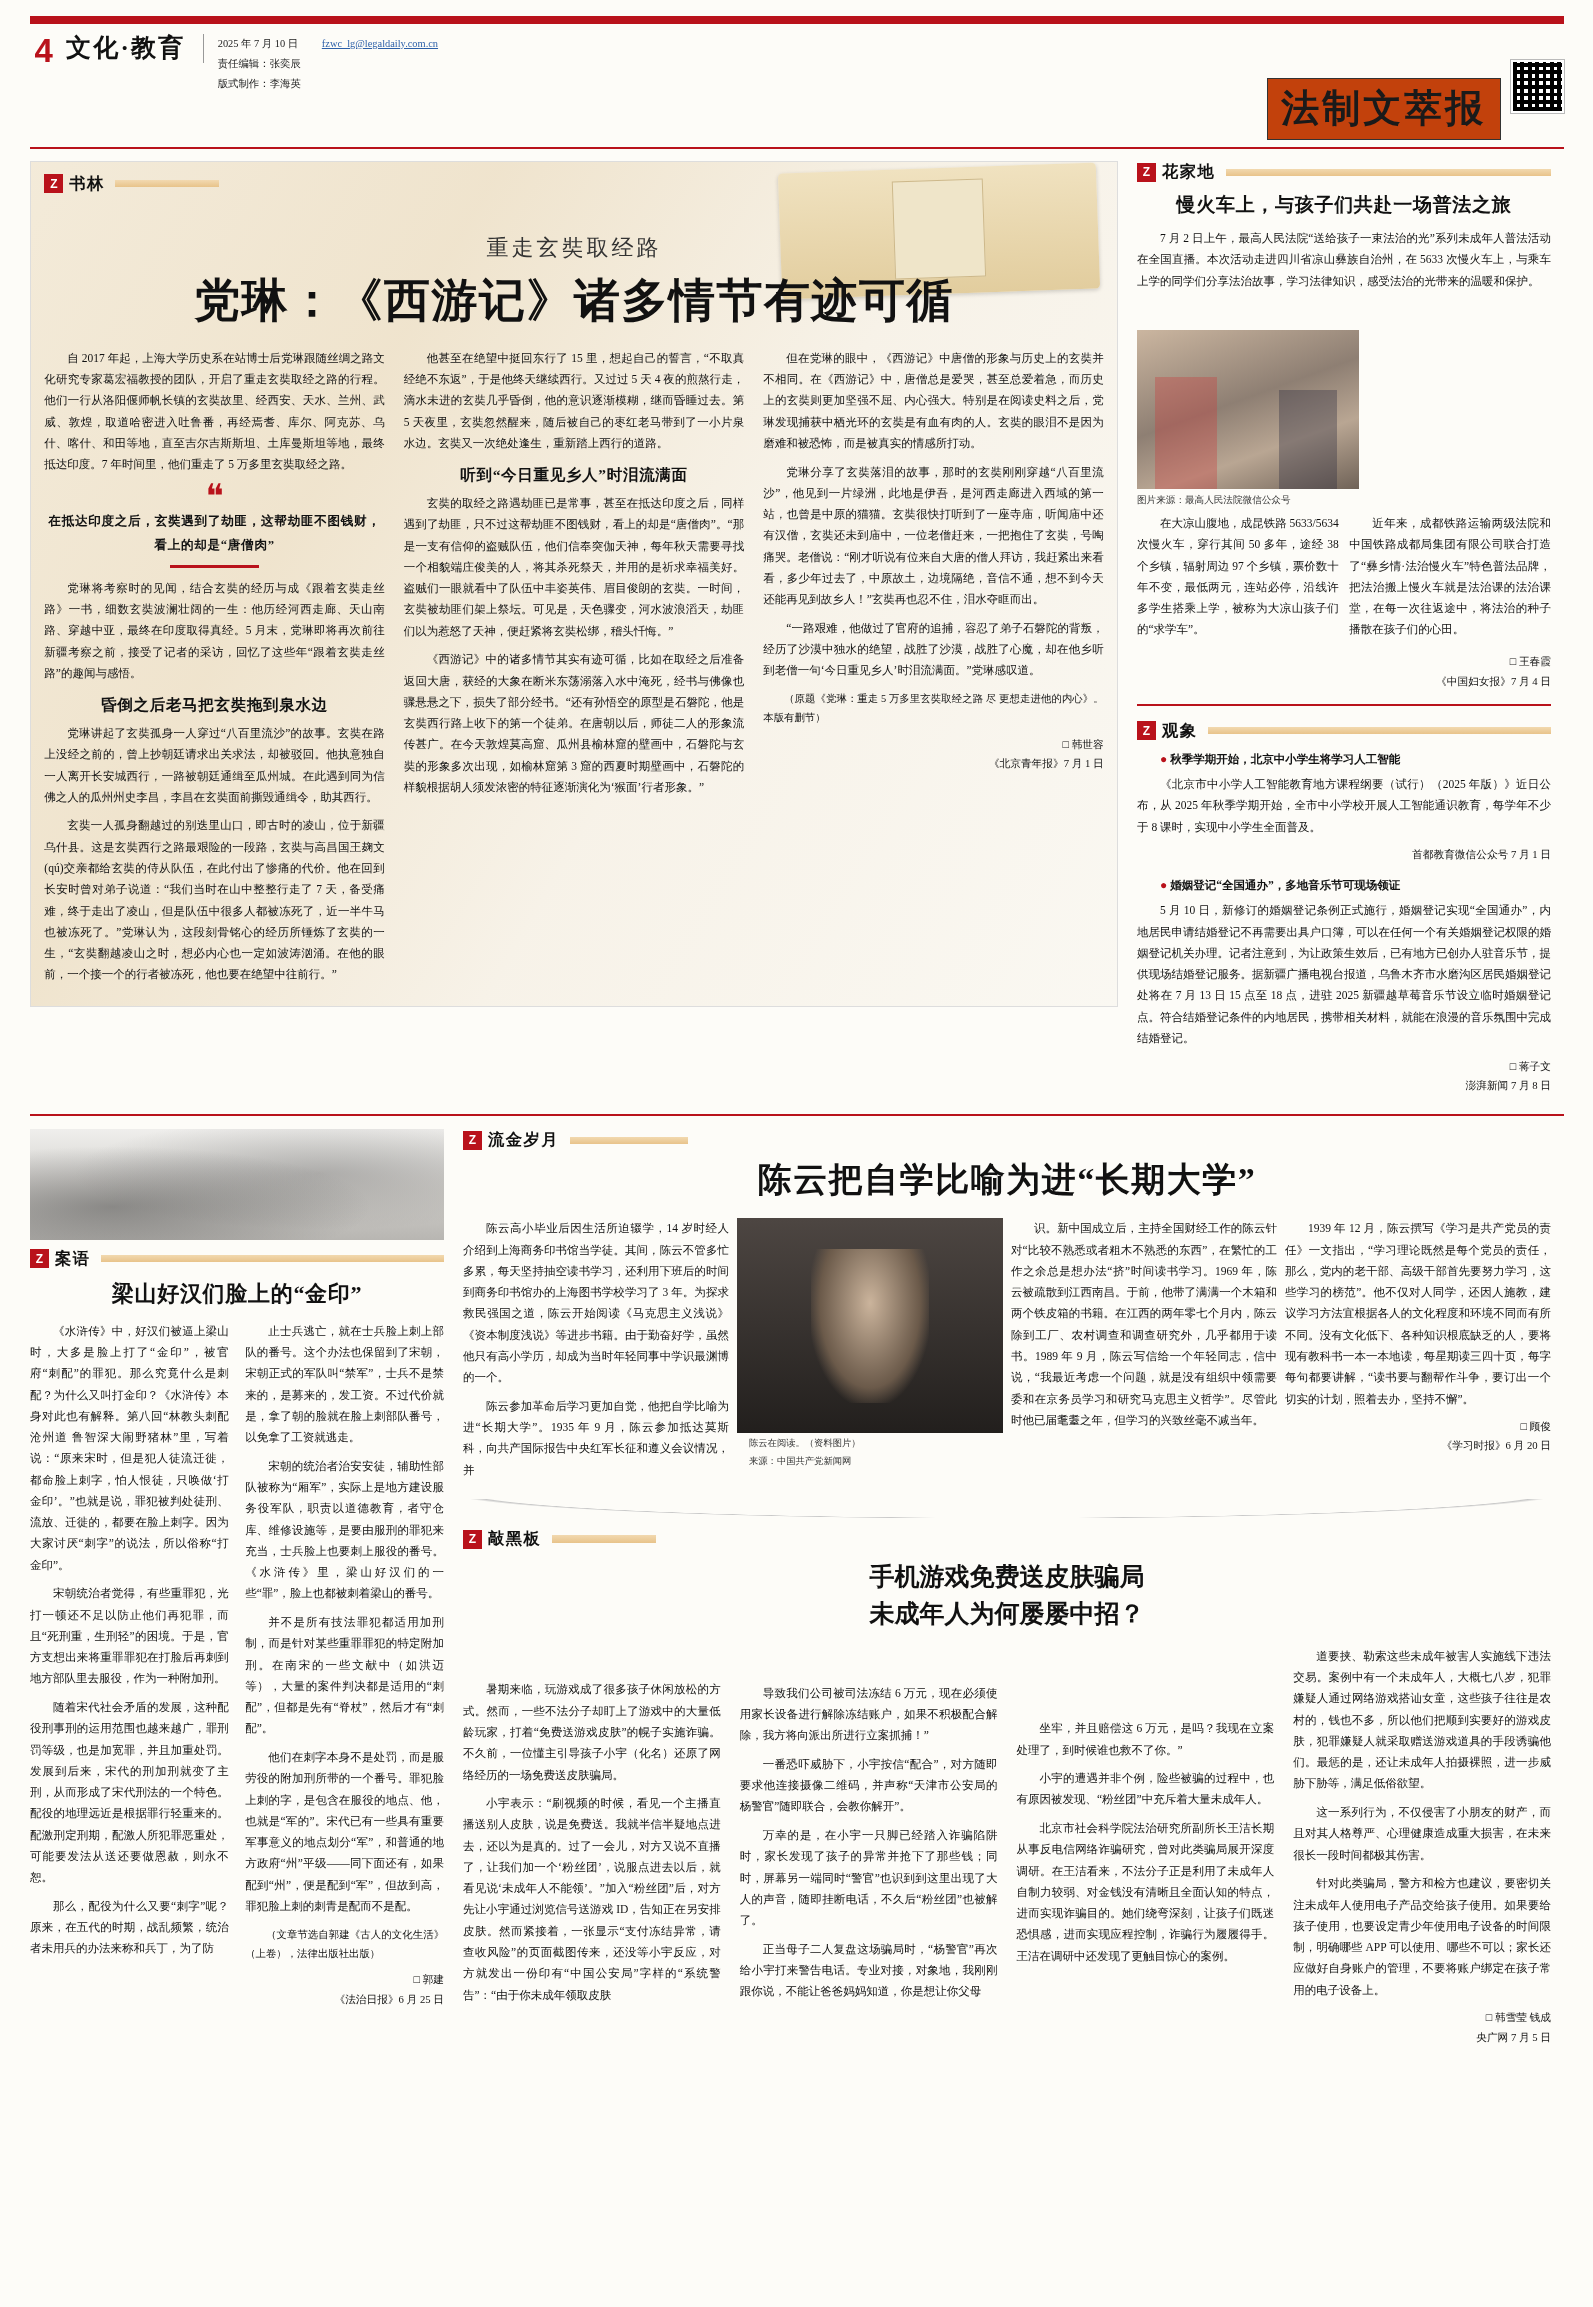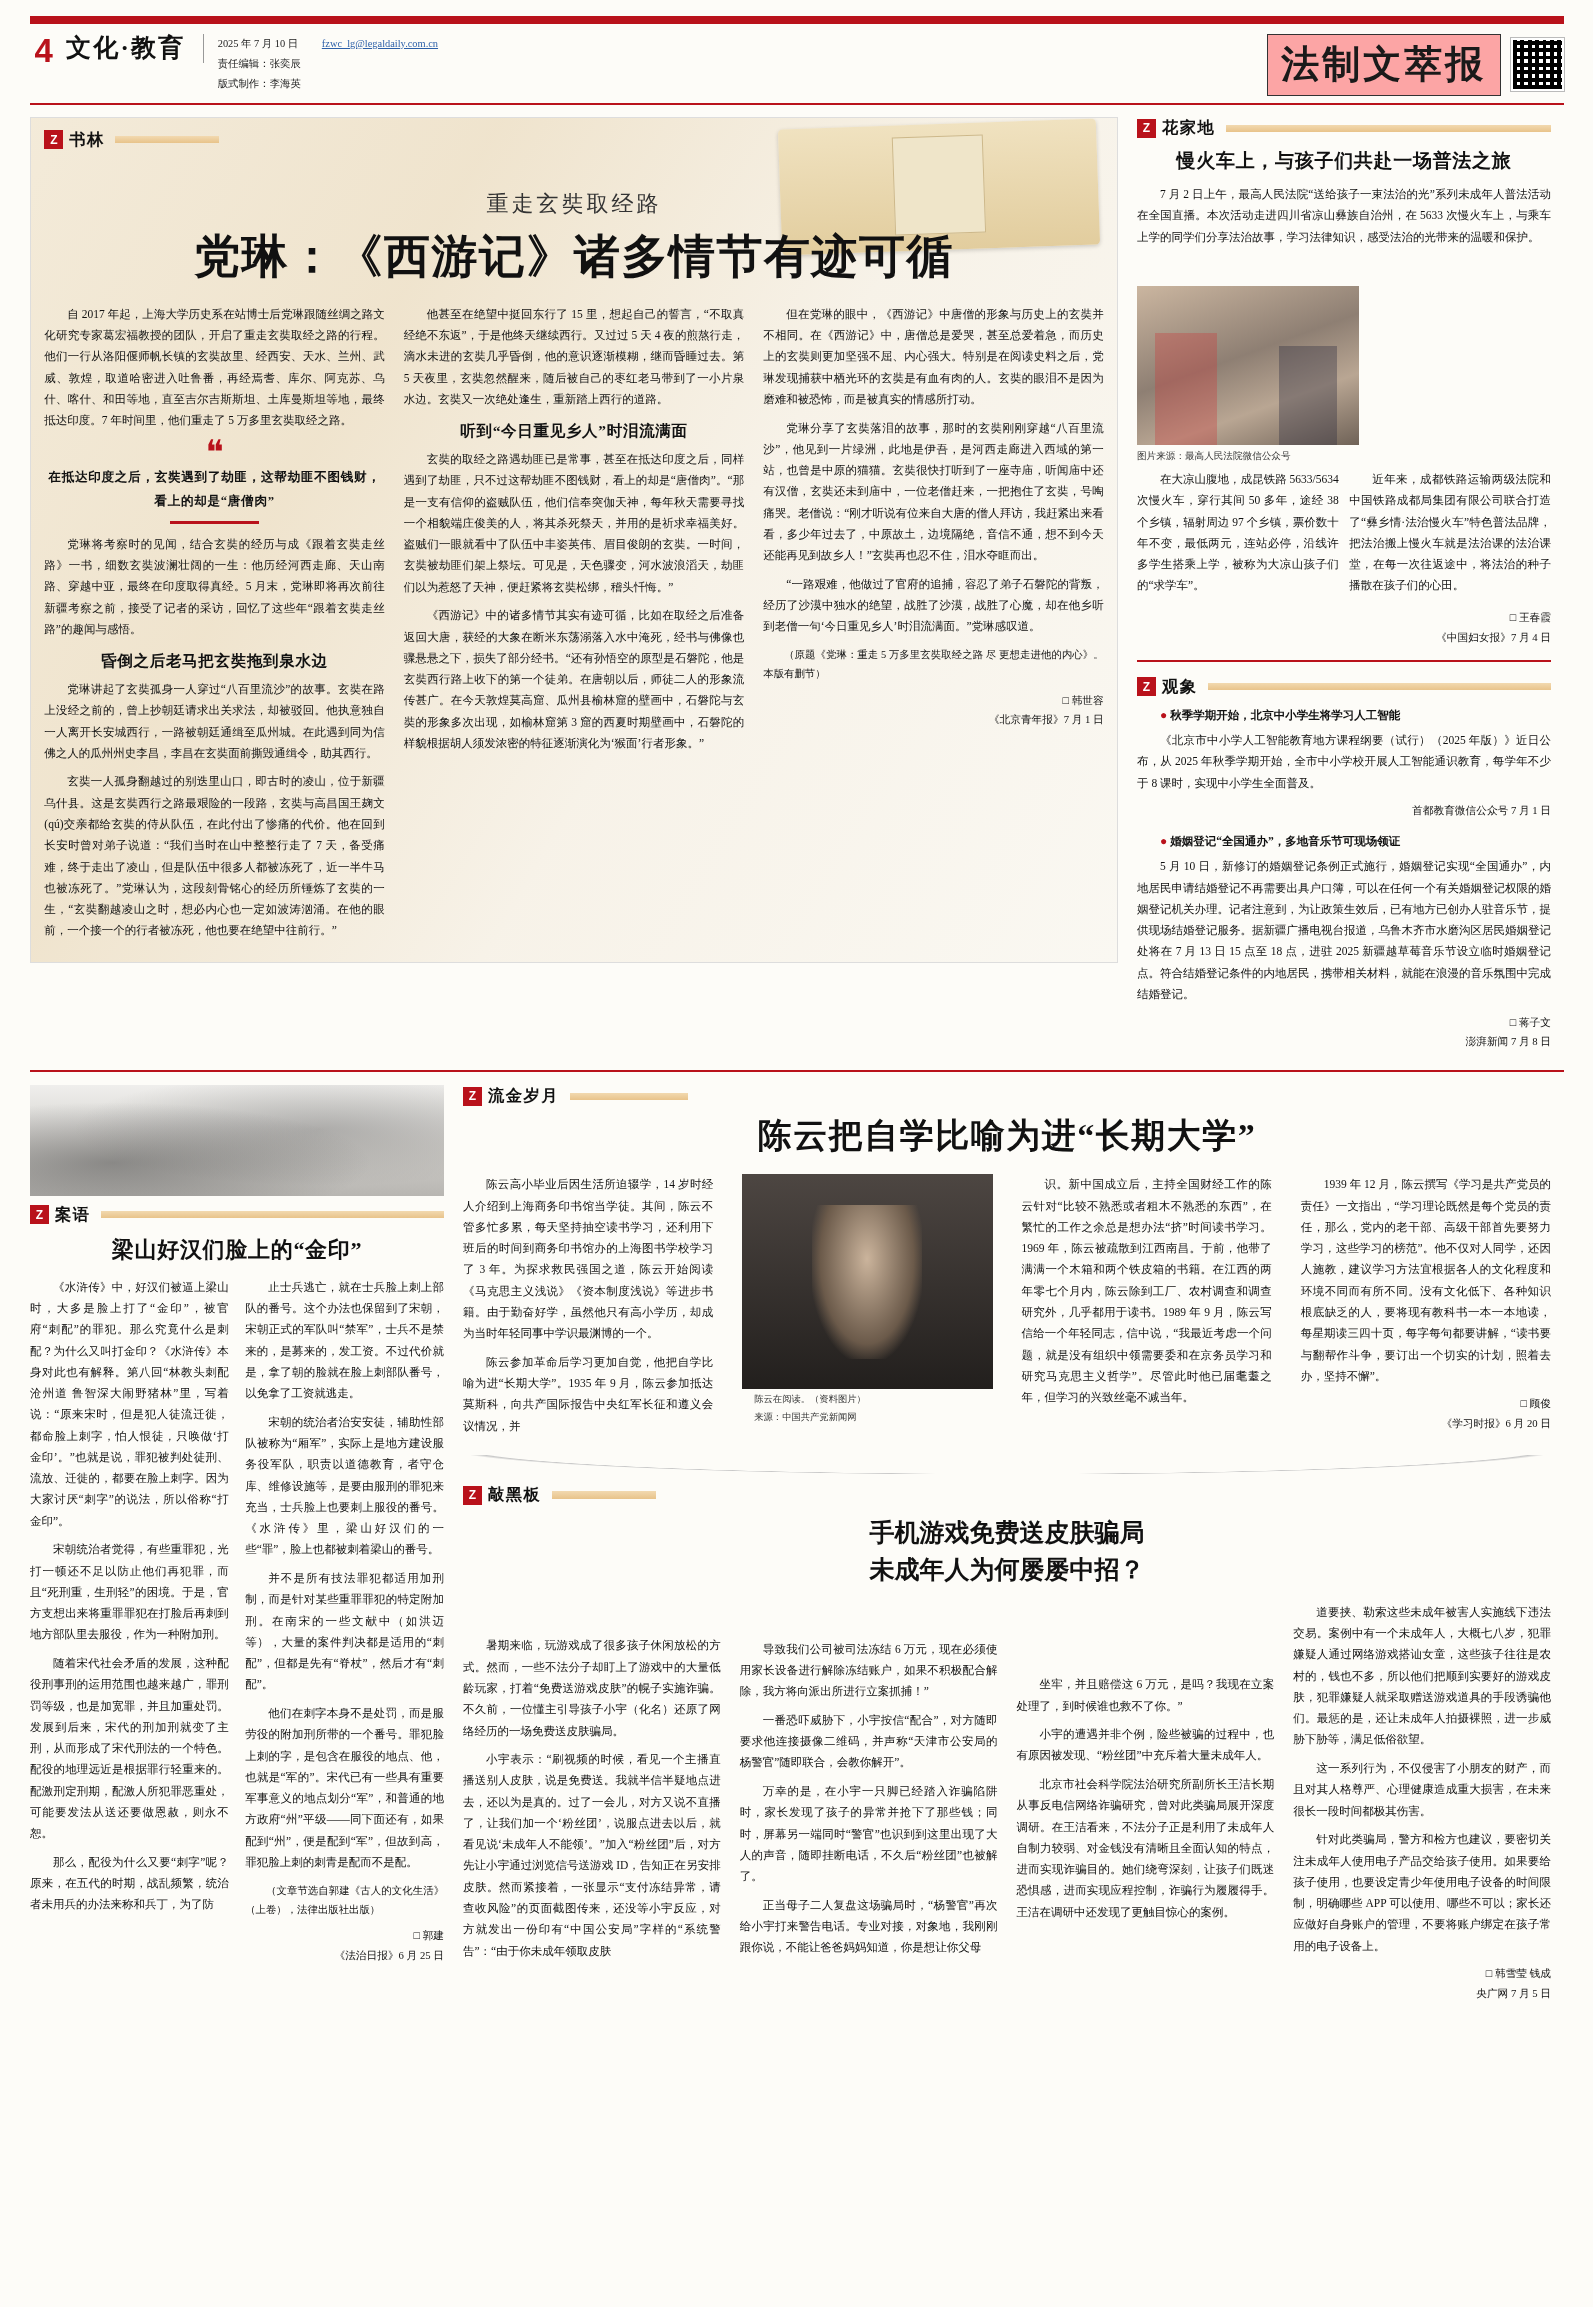--- a/index.html
+++ b/index.html
@@ -15,22 +15,23 @@
   
   .top-rule { height: 7.4px; background: #b9121b; margin: 16.3px 0 0 0; }
   .masthead { display:flex; align-items:flex-start; padding: 10.4px 0 7.4px 0; border-bottom: 2.2px solid #b9121b; }
   .page-num { font-size: 33px; color:#b9121b; font-weight:bold; font-family:"Liberation Sans",sans-serif; padding: 0 13.3px 0 4.4px; line-height: 1;}
   .sect-name { font-size: 25px; font-weight: bold; letter-spacing: 2.2px; padding-right: 18px; border-right: 1.5px solid #999; line-height:1.15;}
   .mast-meta { font-size: 10.4px; line-height: 1.9; padding-left: 13.3px; color:#222; }
   .mast-meta a { color:#2b5fa8; text-decoration: underline; }
   .mast-right { margin-left:auto; display:flex; align-items:center; gap: 10.4px; }
   .paper-title {
     font-size: 38px; font-weight: bold; letter-spacing: 3px;
-    border: 1.5px solid #333; padding: 4.4px 13.3px; background:#fca5a5; color:#1a1a1a;
+    border: 1.5px solid #333; padding: 4.4px 13.3px; background:#c2410c; color:#1a1a1a;
     font-family: "Liberation Serif", serif;
+    margin-top: 44px;
   }
   .qr { width: 53px; height: 53px; background:
       repeating-linear-gradient(0deg,#000 0 3.7px,#fff 3.7px 7.4px),
       repeating-linear-gradient(90deg,#000 0 3.7px,transparent 3.7px 7.4px);
      background-blend-mode: multiply; border:2.2px solid #fff; outline:0.7px solid #bbb;}
 
   
   .tag { display:flex; align-items:center; gap:6px; margin-bottom: 6px; }
   .tag .badge {
     width: 19px; height: 19px; background:#b9121b; color:#fff; font-size:12px;
@@ -287,21 +288,21 @@
 
       <div class="b-right">
 
         <div>
           <div class="tag">
             <span class="badge">Z</span>
             <span class="tname">流金岁月</span>
             <span class="tline" style="max-width:118px"></span>
           </div>
           <div class="big-title">陈云把自学比喻为进“长期大学”</div>
-          <div style="display:flex; gap:29px;">
+          <div style="display:flex; gap:8px;">
             <div style="flex:1">
               <p class="body">陈云高小毕业后因生活所迫辍学，14 岁时经人介绍到上海商务印书馆当学徒。其间，陈云不管多忙多累，每天坚持抽空读书学习，还利用下班后的时间到商务印书馆办的上海图书学校学习了 3 年。为探求救民强国之道，陈云开始阅读《马克思主义浅说》《资本制度浅说》等进步书籍。由于勤奋好学，虽然他只有高小学历，却成为当时年轻同事中学识最渊博的一个。</p>
               <p class="body">陈云参加革命后学习更加自觉，他把自学比喻为进“长期大学”。1935 年 9 月，陈云参加抵达莫斯科，向共产国际报告中央红军长征和遵义会议情况，并</p>
             </div>
             <div style="flex:1">
               <div class="portrait"></div>
               <div class="pcap">陈云在阅读。（资料图片）</div>
               <div class="pcap">来源：中国共产党新闻网</div>
             </div>
             <div style="flex:1">

